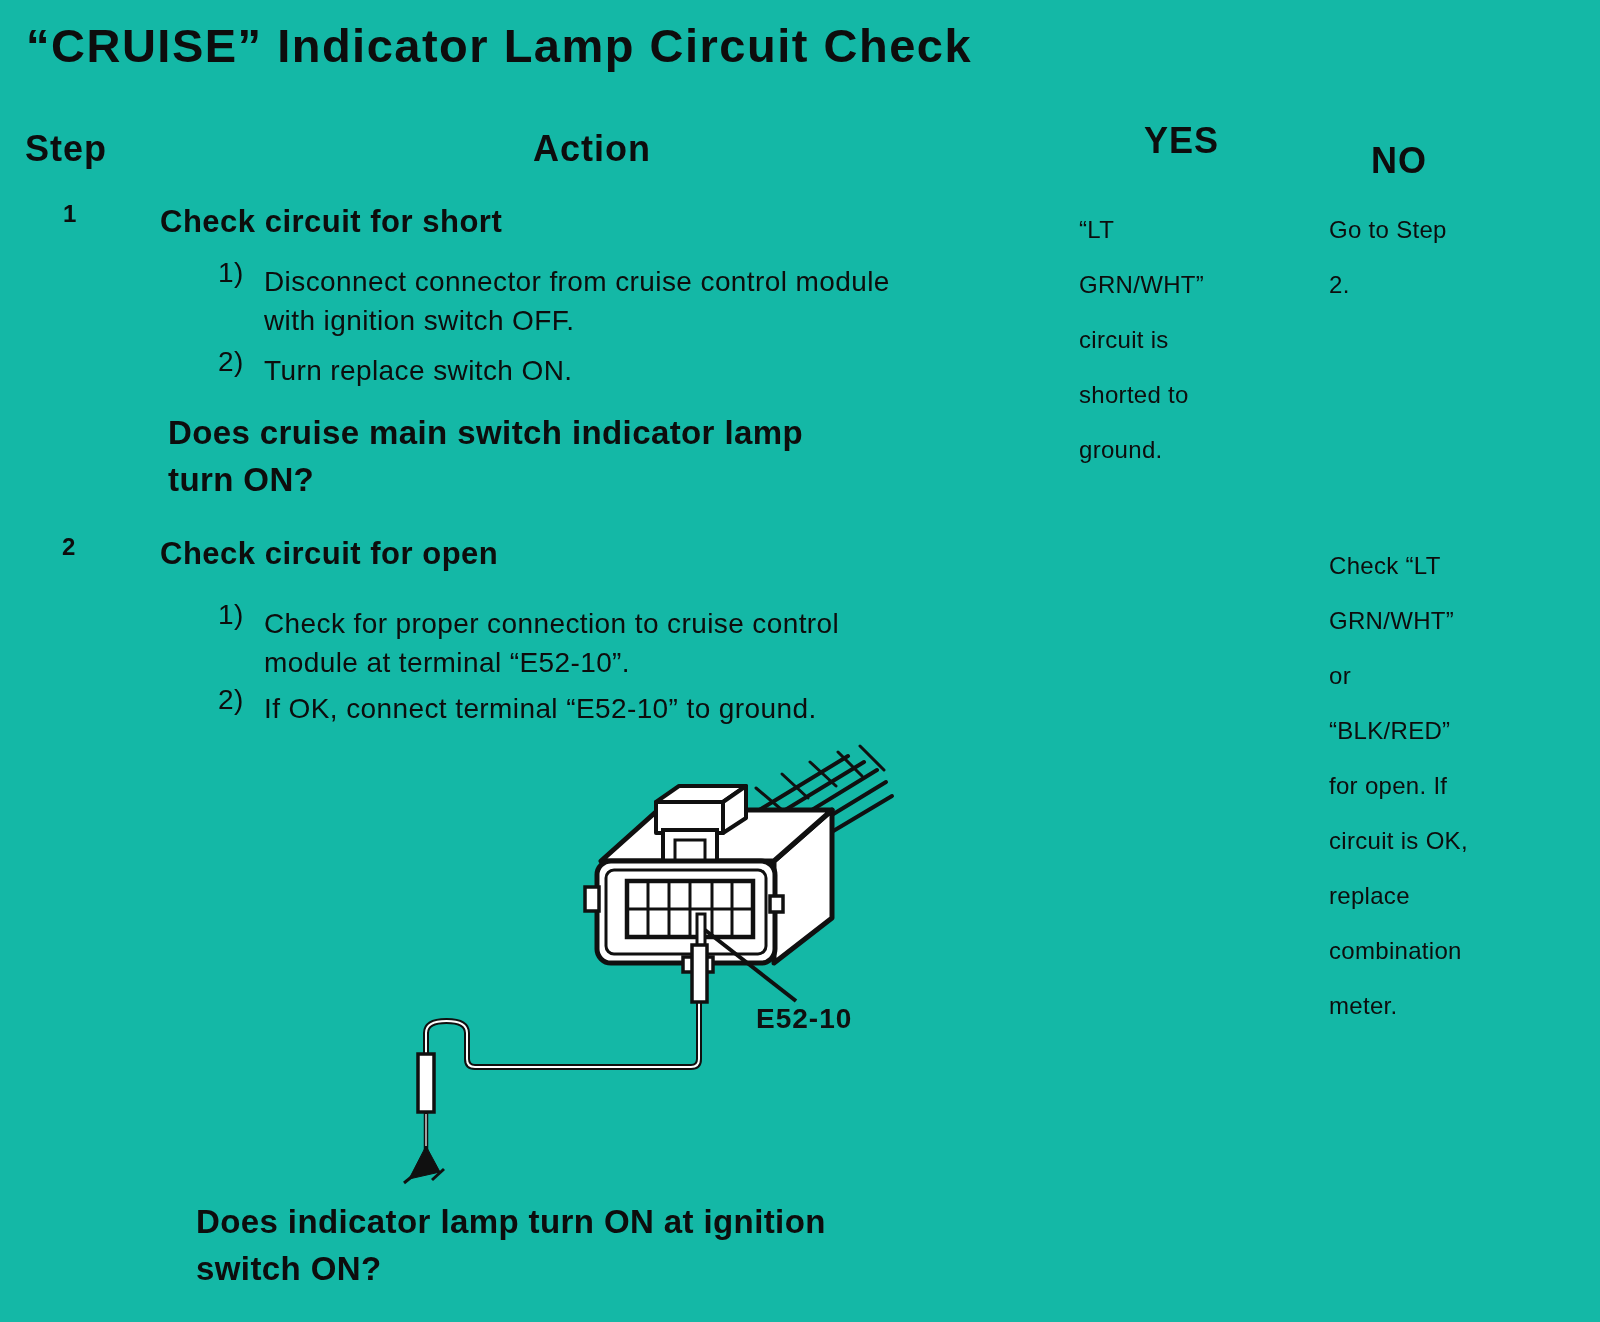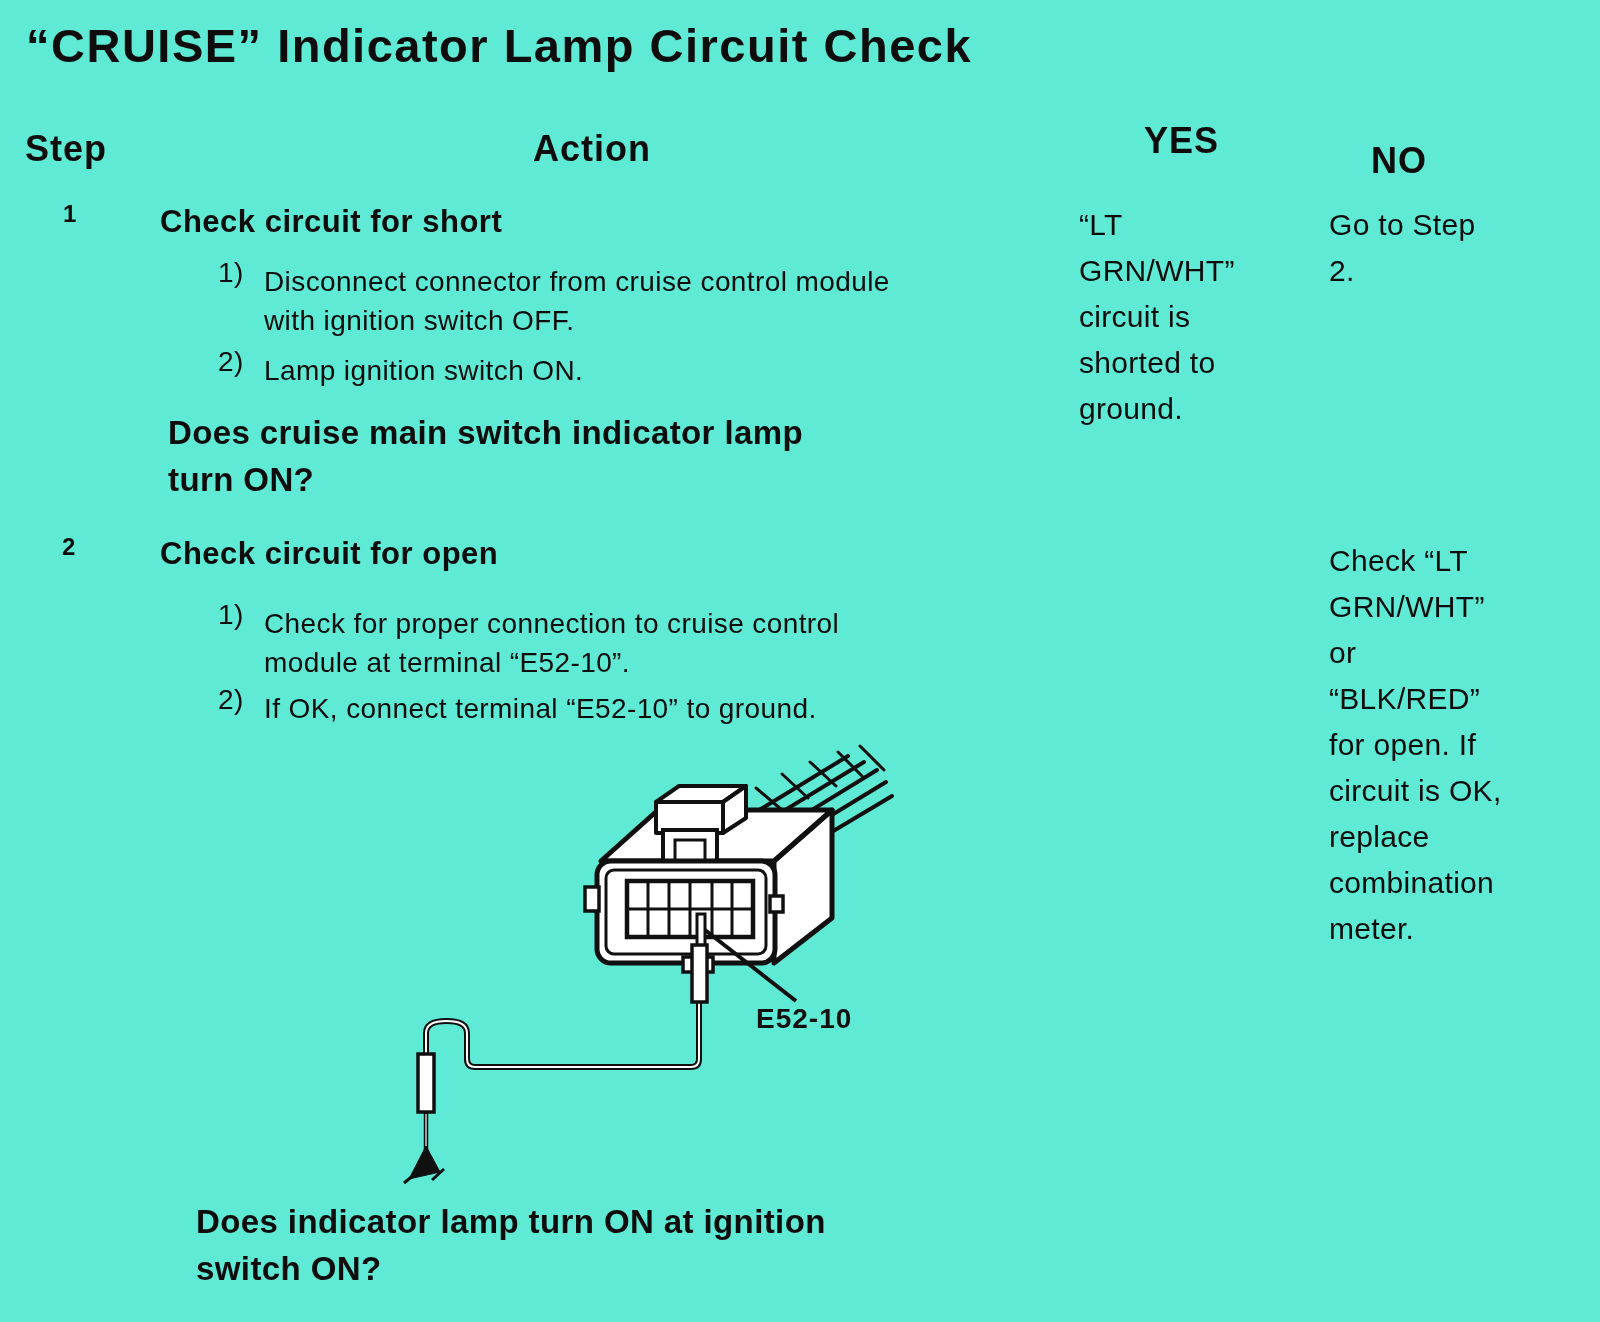--- a/index.html
+++ b/index.html
@@ -1,29 +1,29 @@
 <!DOCTYPE html>
 <html><head>
 <meta charset="utf-8">
 <style>
   html,body{margin:0;padding:0;background:#ffffff;}
   #page{
-    position:relative;width:1600px;height:1322px;background:#5eead4;
+    position:relative;width:1600px;height:1322px;background:#14b8a6;
     font-family:"Liberation Sans",sans-serif;color:#0d0d0d;overflow:hidden;
   }
   .abs{position:absolute;}
   .doc-title{font-size:47px;font-weight:700;letter-spacing:1.5px;white-space:nowrap;}
   .col-header{font-size:36px;font-weight:700;letter-spacing:1px;white-space:nowrap;}
   .step-num{font-size:24px;font-weight:700;}
   .action-title{font-size:31px;font-weight:700;letter-spacing:.5px;white-space:nowrap;}
   .body-text{font-size:28px;line-height:39px;letter-spacing:.4px;white-space:pre-line;margin-top:9px;}
   .list-item{display:flex;}
   .list-marker{font-size:28px;line-height:39px;letter-spacing:.4px;width:46px;flex:0 0 46px;}
   .question{font-size:33px;font-weight:700;line-height:47px;letter-spacing:.4px;white-space:pre-line;}
-  .cell-text{font-size:30px;line-height:46px;letter-spacing:.3px;white-space:pre-line;}
+  .cell-text{font-size:24px;line-height:55px;letter-spacing:.3px;white-space:pre-line;}
   svg text{font-family:"Liberation Sans",sans-serif;}
 </style>
 </head>
 <body>
 
 <div id="page">
 
   <div class="abs doc-title" style="left:26px;top:18px;">“CRUISE” Indicator Lamp Circuit Check</div>
 
   <div class="abs col-header" style="left:25px;top:128px;">Step</div>
@@ -35,21 +35,21 @@
 
   <div class="abs action-title" style="left:160px;top:204px;text-align:center;">Check circuit for short</div>
 
   <div class="abs list-item" style="left:218px;top:253px;">
     <span class="list-marker">1)</span>
     <div class="body-text">Disconnect connector from cruise control module
 with ignition switch OFF.</div>
   </div>
   <div class="abs list-item" style="left:218px;top:342px;">
     <span class="list-marker">2)</span>
-    <div class="body-text">Lamp ignition switch ON.</div>
+    <div class="body-text">Turn replace switch ON.</div>
   </div>
 
   <div class="abs question" style="left:168px;top:409px;">Does cruise main switch indicator lamp
 turn ON?</div>
 
   <div class="abs cell-text" style="left:1079px;top:202px;width:215px;">“LT
 GRN/WHT”
 circuit is
 shorted to
 ground.</div>

